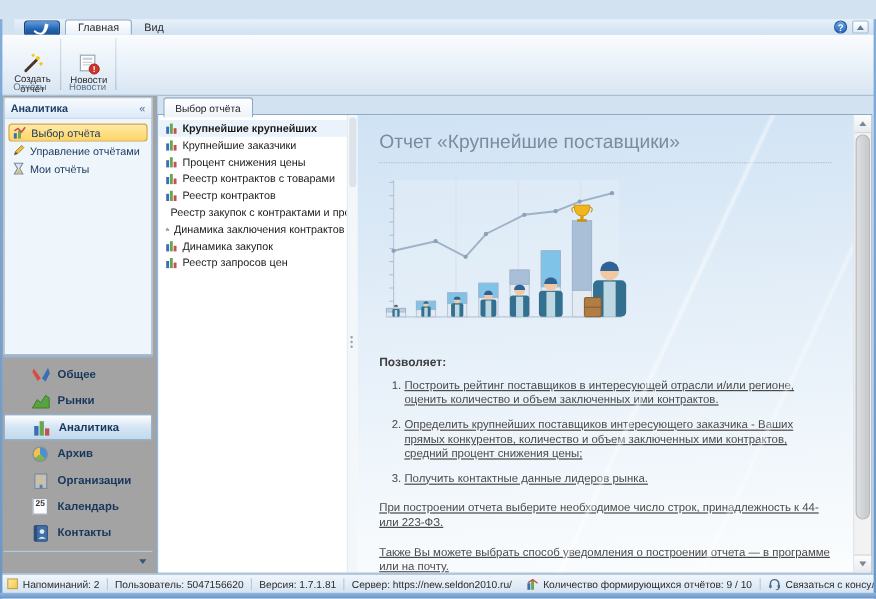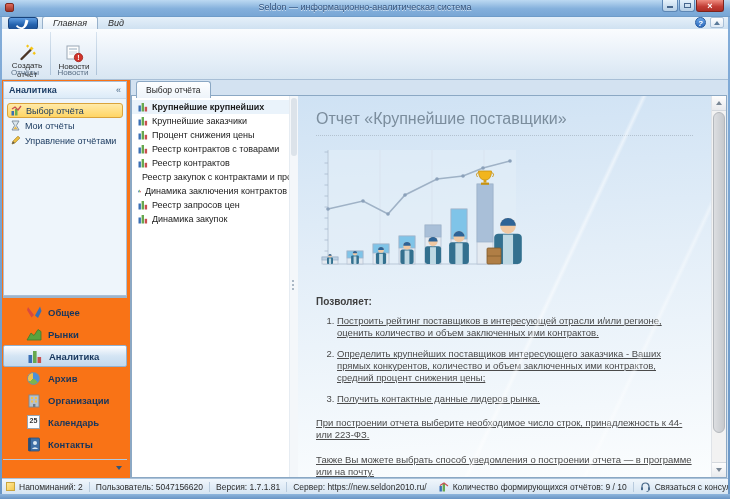--- a/index.html
+++ b/index.html
@@ -22,22 +22,22 @@
   .win-controls{position:absolute;right:6px;top:0;display:flex;gap:1px;}
   .win-btn{height:12px;border:1px solid #5d87b5;border-top:none;border-radius:0 0 3px 3px;
         background:linear-gradient(#e6f2fb,#b6cfe6);display:flex;align-items:center;
         justify-content:center;color:#3a5a7d;box-sizing:border-box;}
   .win-min,.win-max{width:16px}
   .win-min i{display:block;width:6px;height:2px;background:#46668c;margin-top:3px;}
   .win-max i{display:block;width:7px;height:5px;border:1px solid #46668c;box-sizing:border-box;}
   .win-close{width:28px;background:linear-gradient(#ef8d80,#c13c34 60%,#ad2f27);
         border-color:#7e241d;color:#fff;font-size:9px;font-weight:bold;line-height:10px;}
   
-  .tabsrow{position:absolute;top:16px;left:0;right:0;height:13px;
-        background:linear-gradient(#e7f1fa,#cfe1f1);border-bottom:1px solid #b9cee3;z-index:40;font-style:italic;}
+  .tabsrow{position:absolute;top:16px;left:12px;right:0;height:13px;
+        background:linear-gradient(#e7f1fa,#cfe1f1);border-bottom:1px solid #b9cee3;z-index:40;}
   .appbtn{position:absolute;left:8px;top:1px;width:30px;height:13px;border-radius:3px;
         background:linear-gradient(#5f9de2,#2362ae 60%,#1c5096);border:1px solid #17427c;
         box-sizing:border-box;display:flex;align-items:center;justify-content:center;}
   .tabs{position:absolute;left:42px;top:0;height:13px;display:flex;}
   .tab{height:13px;padding:0 10px;display:flex;align-items:center;font-size:9px;color:#2b2b2b;}
   .tab.active{background:linear-gradient(#ffffff,#e9f1f9);border:1px solid #98b1cb;border-bottom:none;
         border-radius:3px 3px 0 0;box-sizing:border-box;}
   .ribbon-right{position:absolute;right:6px;top:1px;display:flex;gap:4px;align-items:center;}
   .help-btn{width:11px;height:11px;border-radius:50%;background:linear-gradient(#6aa6e8,#2d6bbf);
         color:#fff;font-size:8px;line-height:11px;text-align:center;border:1px solid #255a9e;
@@ -48,21 +48,21 @@
         border-bottom:4px solid #5a7a9a;}
   
   .ribbon{position:absolute;top:29px;left:0;right:0;height:50px;
         background:linear-gradient(#fafcfe,#e6eff8 60%,#d8e6f2);border-bottom:1px solid #a8bfd6;z-index:40;}
   .rib-btn{position:absolute;top:15px;width:42px;height:34px;display:flex;flex-direction:column;
         align-items:center;font-size:8px;color:#2b2b2b;text-align:center;line-height:1.1;}
   .rib-btn .ic{height:19px;display:flex;align-items:center;}
   .grp-cap{position:absolute;top:39px;height:10px;font-size:8px;color:#5a6f85;text-align:center;}
   .grp-sep{position:absolute;top:3px;height:43px;width:1px;background:linear-gradient(#d7e3ef,#aec4d9);}
   
-  .sidebar{position:absolute;top:79px;left:0;width:131px;bottom:21px;background:#f97316;
+  .sidebar{position:absolute;top:79px;left:0;width:131px;bottom:21px;background:#a3a3a3;
         border-right:1px solid #8ba8c4;box-sizing:border-box;}
   .nav-panel{position:absolute;top:2px;left:3px;right:3px;height:215px;background:#eef5fb;
         border:1px solid #aabfd6;box-sizing:border-box;}
   .nav-header{height:16px;display:flex;align-items:center;justify-content:space-between;padding:0 5px;
         font-size:9px;font-weight:bold;color:#1d3e66;
         background:linear-gradient(#f8fbfe,#dcebf8);border-bottom:1px solid #c9d9e8;}
   .nav-header .arr{color:#4a6a8a;font-size:9px;font-weight:normal;}
   .nav-items{padding:4px 3px;}
   .nav-item{display:flex;align-items:center;gap:4px;height:15px;padding:0 3px;font-size:9px;color:#16365c;
         white-space:nowrap;box-sizing:border-box;}
@@ -131,33 +131,20 @@
 </style>
 </head>
 <body>
 
 <div class="app">
 
   <div class="edge l"></div>
   <div class="edge r"></div>
   <div class="bottom-edge"></div>
 
-  <div class="titlebar">
-    <span class="app-icon"></span>
-    <span class="title-text">Seldon — информационно-аналитическая система</span>
-    <span class="win-controls">
-      <span class="win-btn win-min">
-          <i></i>
-        </span>
-      <span class="win-btn win-max">
-          <i></i>
-        </span>
-      <span class="win-btn win-close">×</span>
-    </span>
-  </div>
 
   <div class="tabsrow">
     <span class="appbtn">
       <svg width="16" height="11" viewBox="0 0 16 11">
         <path d="M2,7 Q5,10 7.5,9 Q9.5,8 10.5,1.5 L13.5,2.5 Q12,10 8,11 Q4,11.5 1,8.5 Z" fill="#fff"></path>
       </svg>
     </span>
     <span class="tabs">
       <span class="tab active">Главная</span>
       <span class="tab">Вид</span>
@@ -211,31 +198,31 @@
         <div class="nav-item selected">
           <svg width="11" height="11" viewBox="0 0 11 11">
             <rect x="0.5" y="6" width="2.5" height="4.5" fill="#3a6fb5"></rect>
             <rect x="4" y="4" width="2.5" height="6.5" fill="#6fae4e"></rect>
             <polyline points="1,4 4,2 7,5 10,1" fill="none" stroke="#c75050" stroke-width="1.3"></polyline>
           </svg>
           <span>Выбор отчёта</span>
         </div>
         <div class="nav-item">
           <svg width="11" height="11" viewBox="0 0 11 11">
-            <path d="M2,1 h7 l-2.6,4.5 2.6,4.5 h-7 l2.6,-4.5 Z" fill="#dbe6ee" stroke="#7a8a99" stroke-width="0.9"></path>
-            <path d="M3.4,9.2 h4.2 l-2.1,-3 Z" fill="#e8b84b"></path>
-          </svg>
-          <span>Мои отчёты</span>
+            <polygon points="2,9 3,6.2 8,1.2 9.8,3 4.8,8 Z" fill="#f0c040" stroke="#a78424" stroke-width="0.8"></polygon>
+            <polygon points="2,9 3,6.2 4.8,8" fill="#5a5a5a"></polygon>
+          </svg>
+          <span>Управление отчётами</span>
         </div>
         <div class="nav-item">
           <svg width="11" height="11" viewBox="0 0 11 11">
-            <polygon points="2,9 3,6.2 8,1.2 9.8,3 4.8,8 Z" fill="#f0c040" stroke="#a78424" stroke-width="0.8"></polygon>
-            <polygon points="2,9 3,6.2 4.8,8" fill="#5a5a5a"></polygon>
-          </svg>
-          <span>Управление отчётами</span>
+            <path d="M2,1 h7 l-2.6,4.5 2.6,4.5 h-7 l2.6,-4.5 Z" fill="#dbe6ee" stroke="#7a8a99" stroke-width="0.9"></path>
+            <path d="M3.4,9.2 h4.2 l-2.1,-3 Z" fill="#e8b84b"></path>
+          </svg>
+          <span>Мои отчёты</span>
         </div>
       </div>
     </div>
 
     <div class="modules">
       <div class="module">
         <span class="mod-ic">
           <svg width="16" height="15" viewBox="0 0 16 15">
             <polygon points="2,2 8,10 5.5,12.5 1,5" fill="#d84b40"></polygon>
             <polygon points="14,1.5 9,10.5 12,13 15.5,6" fill="#3a6fb5"></polygon>
@@ -367,29 +354,29 @@
             <rect x="6.7" y="4.8" width="2.4" height="4.7" fill="#c75050"></rect>
           </svg>
           <span class="rl-label">Динамика заключения контрактов</span>
         </li>
         <li>
           <svg width="10" height="10" viewBox="0 0 10 10">
             <rect x="0.5" y="3.5" width="2.4" height="6" fill="#3a6fb5"></rect>
             <rect x="3.6" y="1" width="2.4" height="8.5" fill="#67a84f"></rect>
             <rect x="6.7" y="4.8" width="2.4" height="4.7" fill="#c75050"></rect>
           </svg>
+          <span class="rl-label">Динамика закупок</span>
+        </li>
+        <li>
+          <svg width="10" height="10" viewBox="0 0 10 10">
+            <rect x="0.5" y="3.5" width="2.4" height="6" fill="#3a6fb5"></rect>
+            <rect x="3.6" y="1" width="2.4" height="8.5" fill="#67a84f"></rect>
+            <rect x="6.7" y="4.8" width="2.4" height="4.7" fill="#c75050"></rect>
+          </svg>
           <span class="rl-label">Реестр запросов цен</span>
-        </li>
-        <li>
-          <svg width="10" height="10" viewBox="0 0 10 10">
-            <rect x="0.5" y="3.5" width="2.4" height="6" fill="#3a6fb5"></rect>
-            <rect x="3.6" y="1" width="2.4" height="8.5" fill="#67a84f"></rect>
-            <rect x="6.7" y="4.8" width="2.4" height="4.7" fill="#c75050"></rect>
-          </svg>
-          <span class="rl-label">Динамика закупок</span>
         </li>
       </ul>
     <div class="list-scroll">
       <div class="list-thumb"></div>
     </div>
     <div class="split-dots">
         <i></i>
         <i></i>
         <i></i>
       </div>

